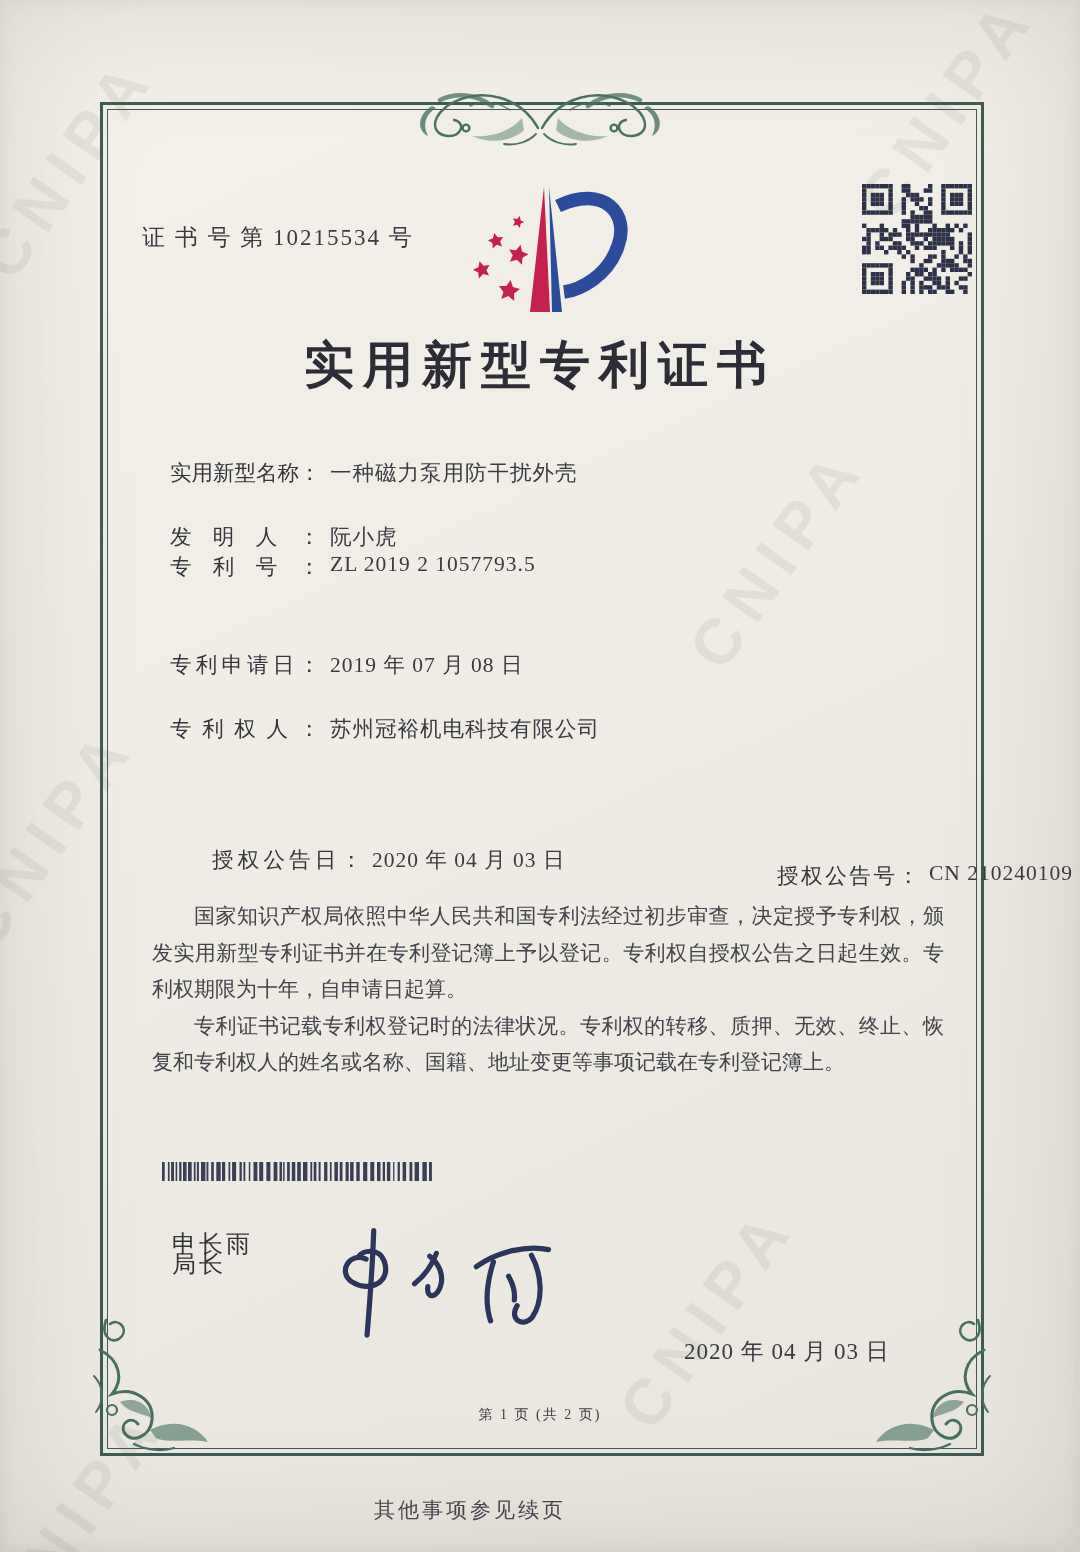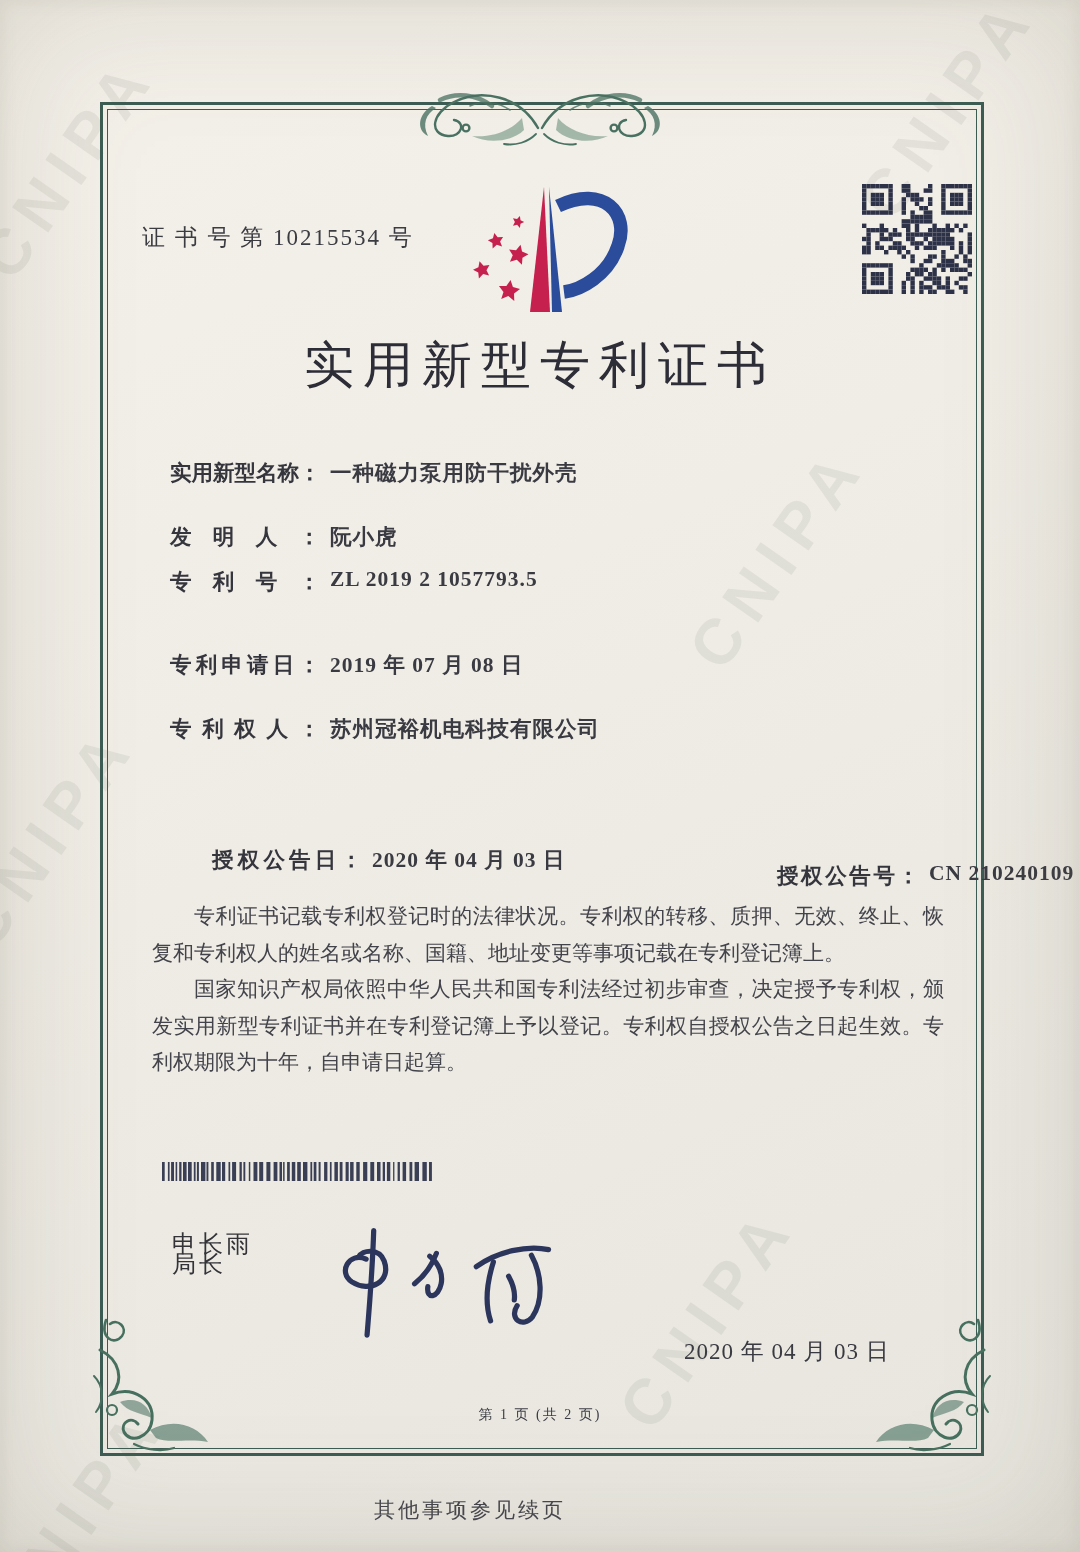--- a/index.html
+++ b/index.html
@@ -23,25 +23,25 @@
   
   .wm{ position:absolute; font-family:"Liberation Sans","DejaVu Sans",sans-serif;
        font-weight:700; font-size:64px; letter-spacing:12px;
        color:rgba(150,155,145,0.16); transform:rotate(-55deg); white-space:nowrap;
        pointer-events:none; }
   
   .cert-no{ position:absolute; left:142px; top:180px; font-size:23px; color:#3b3b42;
             letter-spacing:2px;margin-top:42px; }
   .logo-svg{ position:absolute; left:420px; top:180px; width:260px; height:140px; }
   .doc-title{ position:absolute; left:0; top:332px; width:1080px; text-align:center;
-              font-size:50px; font-weight:normal; letter-spacing:9px; color:#2d2d38; }
+              font-size:50px; font-weight:bold; letter-spacing:9px; color:#2d2d38; }
   .qr{ position:absolute; left:862px; top:184px; width:110px; height:110px; }
   
   .field-row{ position:absolute; left:170px; font-size:21.5px; color:#3a3a42;
-              white-space:nowrap;font-weight:bold; }
+              white-space:nowrap; }
   .flabel{ display:inline-block; width:150px; text-align:justify; text-align-last:justify;
            vertical-align:top; color:#35353d; }
   .fvalue{ margin-left:10px; letter-spacing:1px; }
   .grant-pair2{ position:absolute; left:565px; top:16px; }
   .grant-pair2 .flabel{ width:142px; }
   
   .body-text{ position:absolute; left:152px; top:898px; width:792px;
               font-size:21px; line-height:36.5px; color:#43434b; text-align:justify; }
   .body-text p{ text-indent:2em; }
   
@@ -437,39 +437,39 @@
     </svg>
 
   <div class="doc-title">实用新型专利证书</div>
 
   <div class="field-row" style="top:458px">
     <span class="flabel">实用新型名称：</span><span class="fvalue">一种磁力泵用防干扰外壳</span>
   </div>
   <div class="field-row" style="top:522px">
     <span class="flabel">发明人：</span><span class="fvalue">阮小虎</span>
   </div>
-  <div class="field-row" style="top:567px">
+  <div class="field-row" style="top:552px">
     <span class="flabel">专利号：</span><span class="fvalue">ZL 2019 2 1057793.5</span>
   </div>
   <div class="field-row" style="top:650px">
     <span class="flabel">专利申请日：</span><span class="fvalue">2019 年 07 月 08 日</span>
   </div>
   <div class="field-row" style="top:714px">
     <span class="flabel">专利权人：</span><span class="fvalue">苏州冠裕机电科技有限公司</span>
   </div>
   <div class="field-row" style="top:845px; width:820px;margin-left:42px;">
     <span class="flabel">授权公告日：</span><span class="fvalue">2020 年 04 月 03 日</span>
     <span class="grant-pair2">
       <span class="flabel">授权公告号：</span><span class="fvalue">CN 210240109 U</span>
     </span>
   </div>
 
   <div class="body-text">
+    <p>国家知识产权局依照中华人民共和国专利法经过初步审查，决定授予专利权，颁发实用新型专利证书并在专利登记簿上予以登记。专利权自授权公告之日起生效。专利权期限为十年，自申请日起算。</p>
     <p>专利证书记载专利权登记时的法律状况。专利权的转移、质押、无效、终止、恢复和专利权人的姓名或名称、国籍、地址变更等事项记载在专利登记簿上。</p>
-    <p>国家知识产权局依照中华人民共和国专利法经过初步审查，决定授予专利权，颁发实用新型专利证书并在专利登记簿上予以登记。专利权自授权公告之日起生效。专利权期限为十年，自申请日起算。</p>
   </div>
 
   <svg class="barcode" id="barcode-svg" viewBox="0 0 276 19" preserveAspectRatio="none">
       <g fill="#3a3f55">
         <rect x="0.0" y="0" width="2.7" height="19"></rect>
         <rect x="5.9" y="0" width="1.7" height="19"></rect>
         <rect x="9.1" y="0" width="2.9" height="19"></rect>
         <rect x="13.6" y="0" width="1.6" height="19"></rect>
         <rect x="17.2" y="0" width="2.3" height="19"></rect>
         <rect x="21.0" y="0" width="3.6" height="19"></rect>

